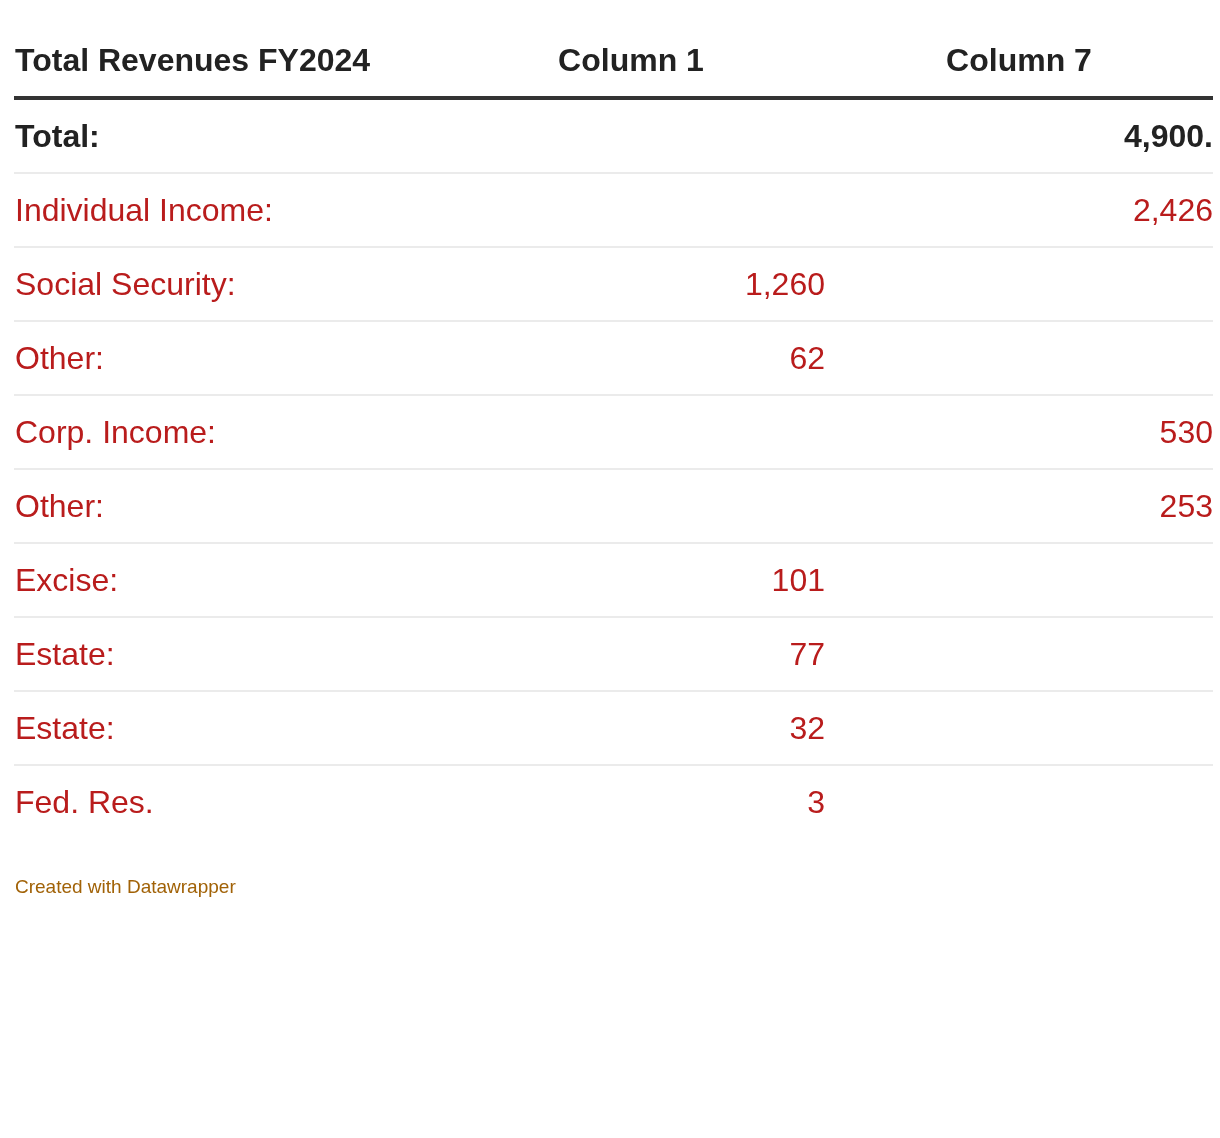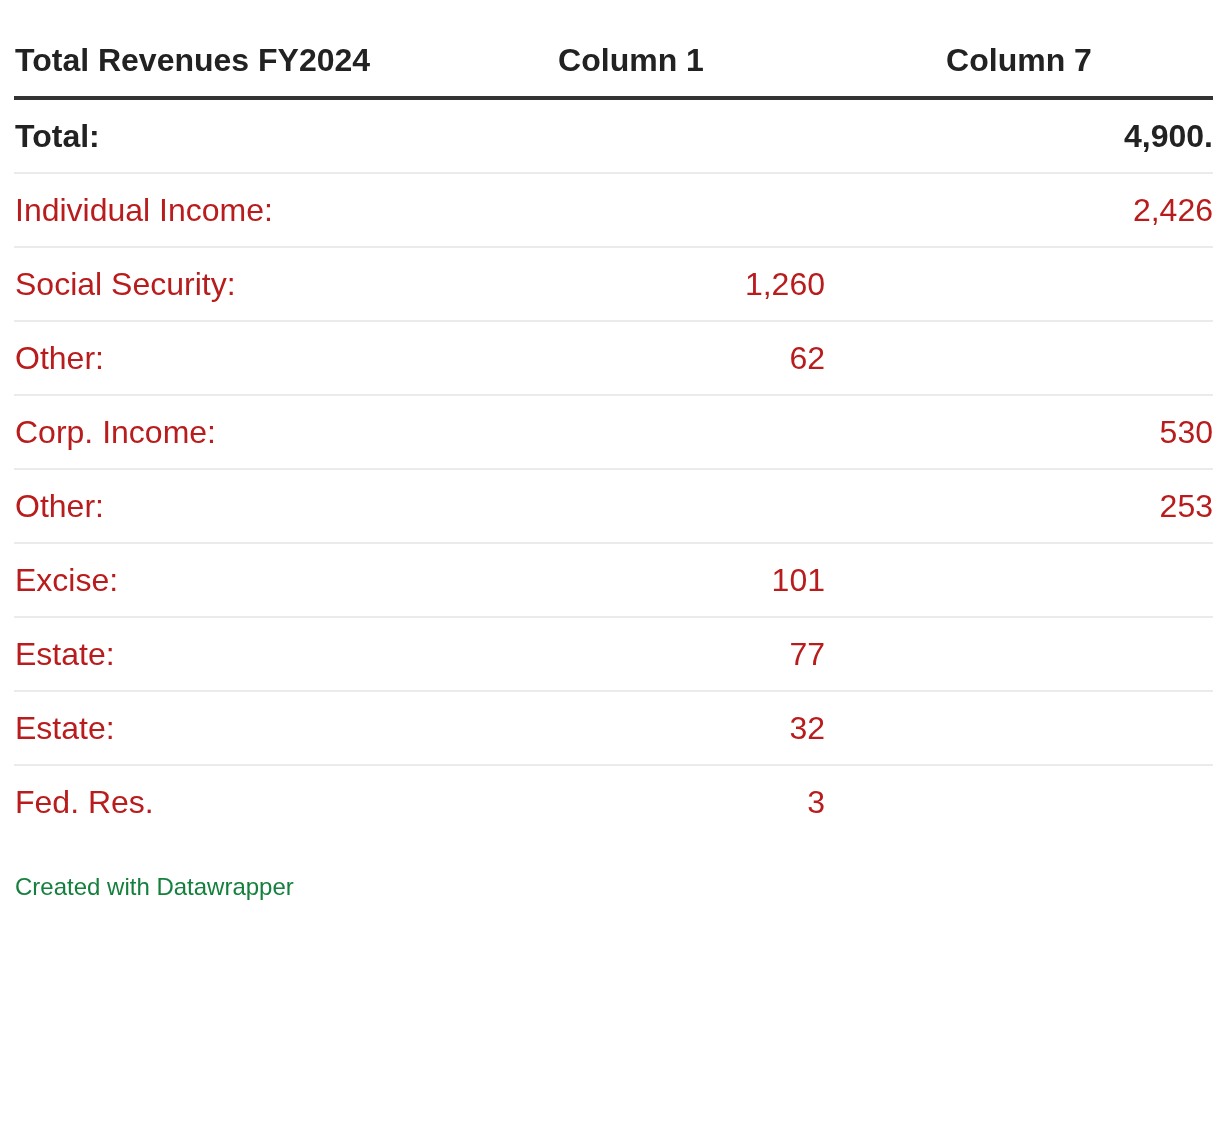--- a/index.html
+++ b/index.html
@@ -44,23 +44,23 @@
     white-space: nowrap;
   }
   td.label-col { text-align: left; padding-left: 1px; }
   tr.bold td { font-weight: 700; color: #222222; }
   tbody tr:last-child td { border-bottom: none; }
   .footer {
     margin-top: 34px;
     padding-left: 1px;
   }
   .footer a {
-    font-size: 24px;
+    font-size: 19px;
     line-height: 30px;
-    color: #15803d;
+    color: #a16207;
     text-decoration: none;
     cursor: pointer;
   }
 </style>
 </head>
 <body>
 
 <div class="page">
 
   <table class="data-table">

